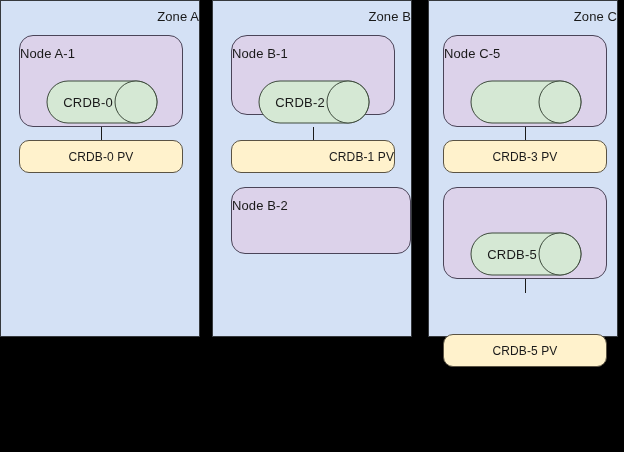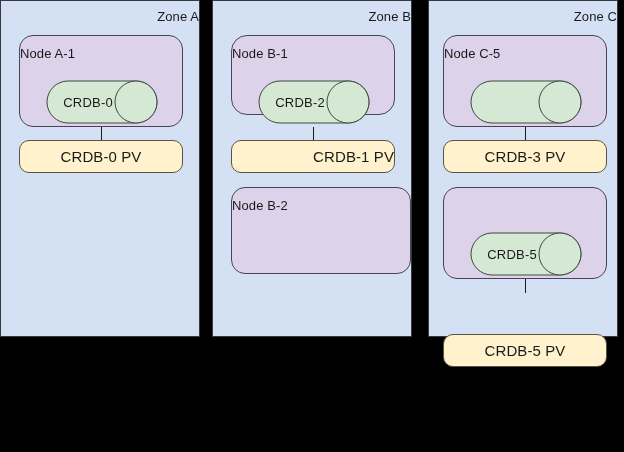--- a/index.html
+++ b/index.html
@@ -84,21 +84,21 @@
     position: absolute;
     background: #fff2cc;
     border: 1px solid #5a5344;
     border-radius: 10px;
     box-sizing: border-box;
     display: flex;
     align-items: center;
     justify-content: center;
   }
   .pv-label {
-    font-size: 15px;
+    font-size: 12px;
     color: #1a1a1a;
     letter-spacing: 0.1px;
   }
 
   
   .connector {
     position: absolute;
     width: 1px;
     background: #1a1a1a;
   }
@@ -144,21 +144,21 @@
         <div class="cyl-label">CRDB-2</div>
       </div>
     </div>
 
     <div class="connector" style="left:100px; top:126px; height:14px;"></div>
 
     <div class="pv" style="left:18px; top:139px; width:164px; height:33px;justify-content:flex-end;">
       <span class="pv-label">CRDB-1 PV</span>
     </div>
 
-    <div class="node" style="left:18px; top:186px; width:180px; height:87px;">
+    <div class="node" style="left:18px; top:186px; width:180px; height:67px;">
       <div class="node-title">Node B-2</div>
     </div>
   </div>
 
   <div class="zone" style="left:428px; top:0px; width:190px; height:337px;">
     <div class="zone-title">Zone C</div>
 
     <div class="node" style="left:14px; top:34px; width:164px; height:92px;">
       <div class="node-title">Node C-5</div>
 

